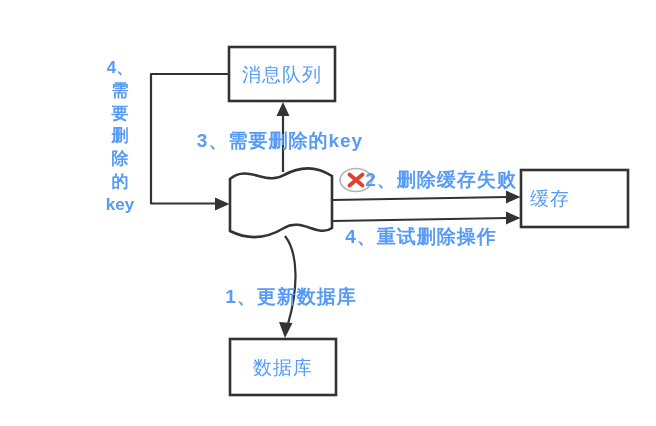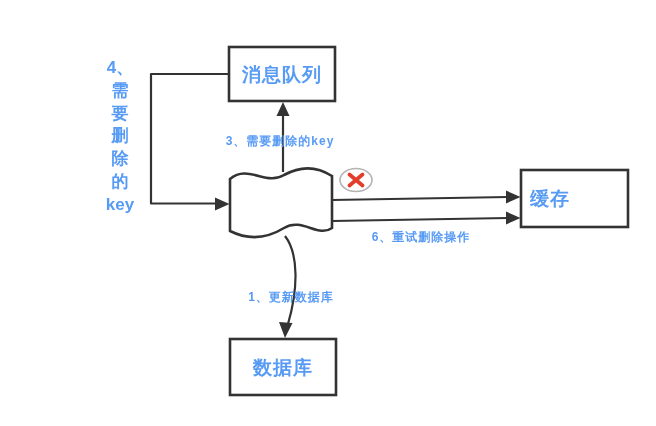--- a/index.html
+++ b/index.html
@@ -6,25 +6,25 @@
   .canvas{
     position:relative;width:656px;height:426px;background:#FFFFFF;
     font-family:"Liberation Sans","DejaVu Sans",sans-serif;overflow:hidden;
   }
   .layer{position:absolute;left:0;top:0;}
   .node{fill:#FFFFFF;stroke:#333333;stroke-width:2.6;}
   .edge{fill:none;stroke:#333333;stroke-width:2.2;stroke-linejoin:round;}
   .ah{fill:#333333;stroke:none;}
   .nlabel{
     position:absolute;transform:translate(-50%,-50%);
-    color:#579BF5;font-weight:bold;font-size:19px;letter-spacing:1px;white-space:nowrap;
+    color:#579BF5;font-weight:normal;font-size:19px;letter-spacing:1px;white-space:nowrap;
   }
   .elabel{
     position:absolute;transform:translate(-50%,-50%);
-    color:#579BF5;font-weight:bold;font-size:12px;letter-spacing:1px;white-space:nowrap;
+    color:#579BF5;font-weight:bold;font-size:19px;letter-spacing:1px;white-space:nowrap;
   }
   .vlabel{
     position:absolute;left:120px;top:57px;transform:translateX(-50%);
     color:#579BF5;font-weight:bold;font-size:17px;line-height:22.8px;
     text-align:center;white-space:pre-line;
   }
 </style>
 </head>
 <body>
 
@@ -57,22 +57,23 @@
       <ellipse cx="356" cy="180" rx="16" ry="11.5" fill="#FFFFFF" stroke="#B3B3B3" stroke-width="1.6"></ellipse>
       <path d="M349.5,174.5 L362.5,185.5 M362.5,174.5 L349.5,185.5" stroke="#E23E2B" stroke-width="3.8" stroke-linecap="round" fill="none"></path>
     </g>
   </svg>
 
   <div class="nlabel" style="left:282px;top:75px">消息队列</div>
   <div class="nlabel" style="left:550px;top:199px">缓存</div>
   <div class="nlabel" style="left:283px;top:368px">数据库</div>
 
   <div class="elabel" style="left:291px;top:297px">1、更新数据库</div>
+  <div class="elabel" style="left:441px;top:180px">2、删除缓存失败</div>
   <div class="elabel" style="left:280px;top:141px">3、需要删除的key</div>
   <div class="vlabel">4、
 需
 要
 删
 除
 的
 key</div>
-  <div class="elabel" style="left:421px;top:237px">6、重试删除操作</div>
+  <div class="elabel" style="left:421px;top:237px">4、重试删除操作</div>
 </div>
 
 </body></html>

